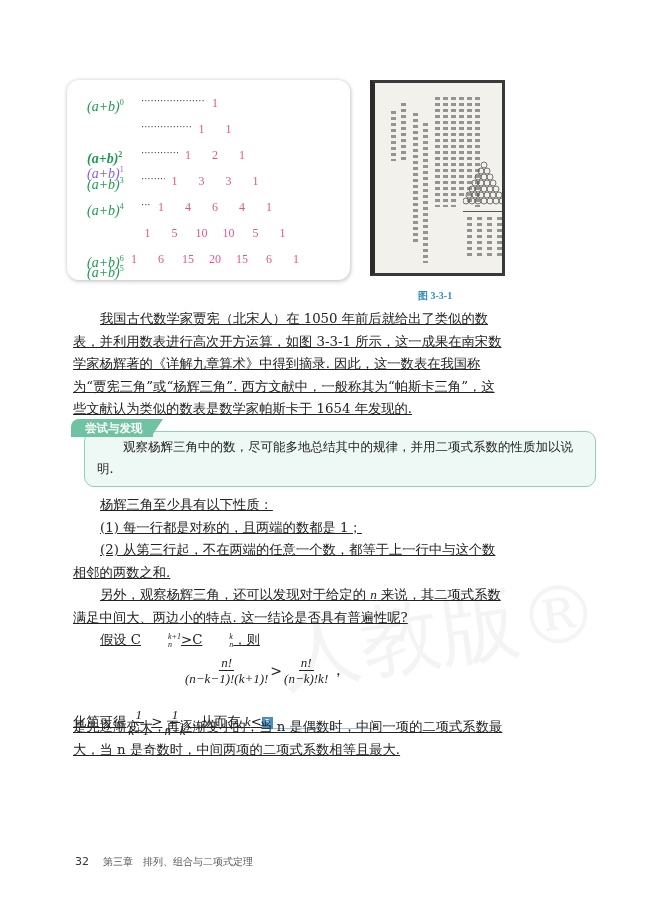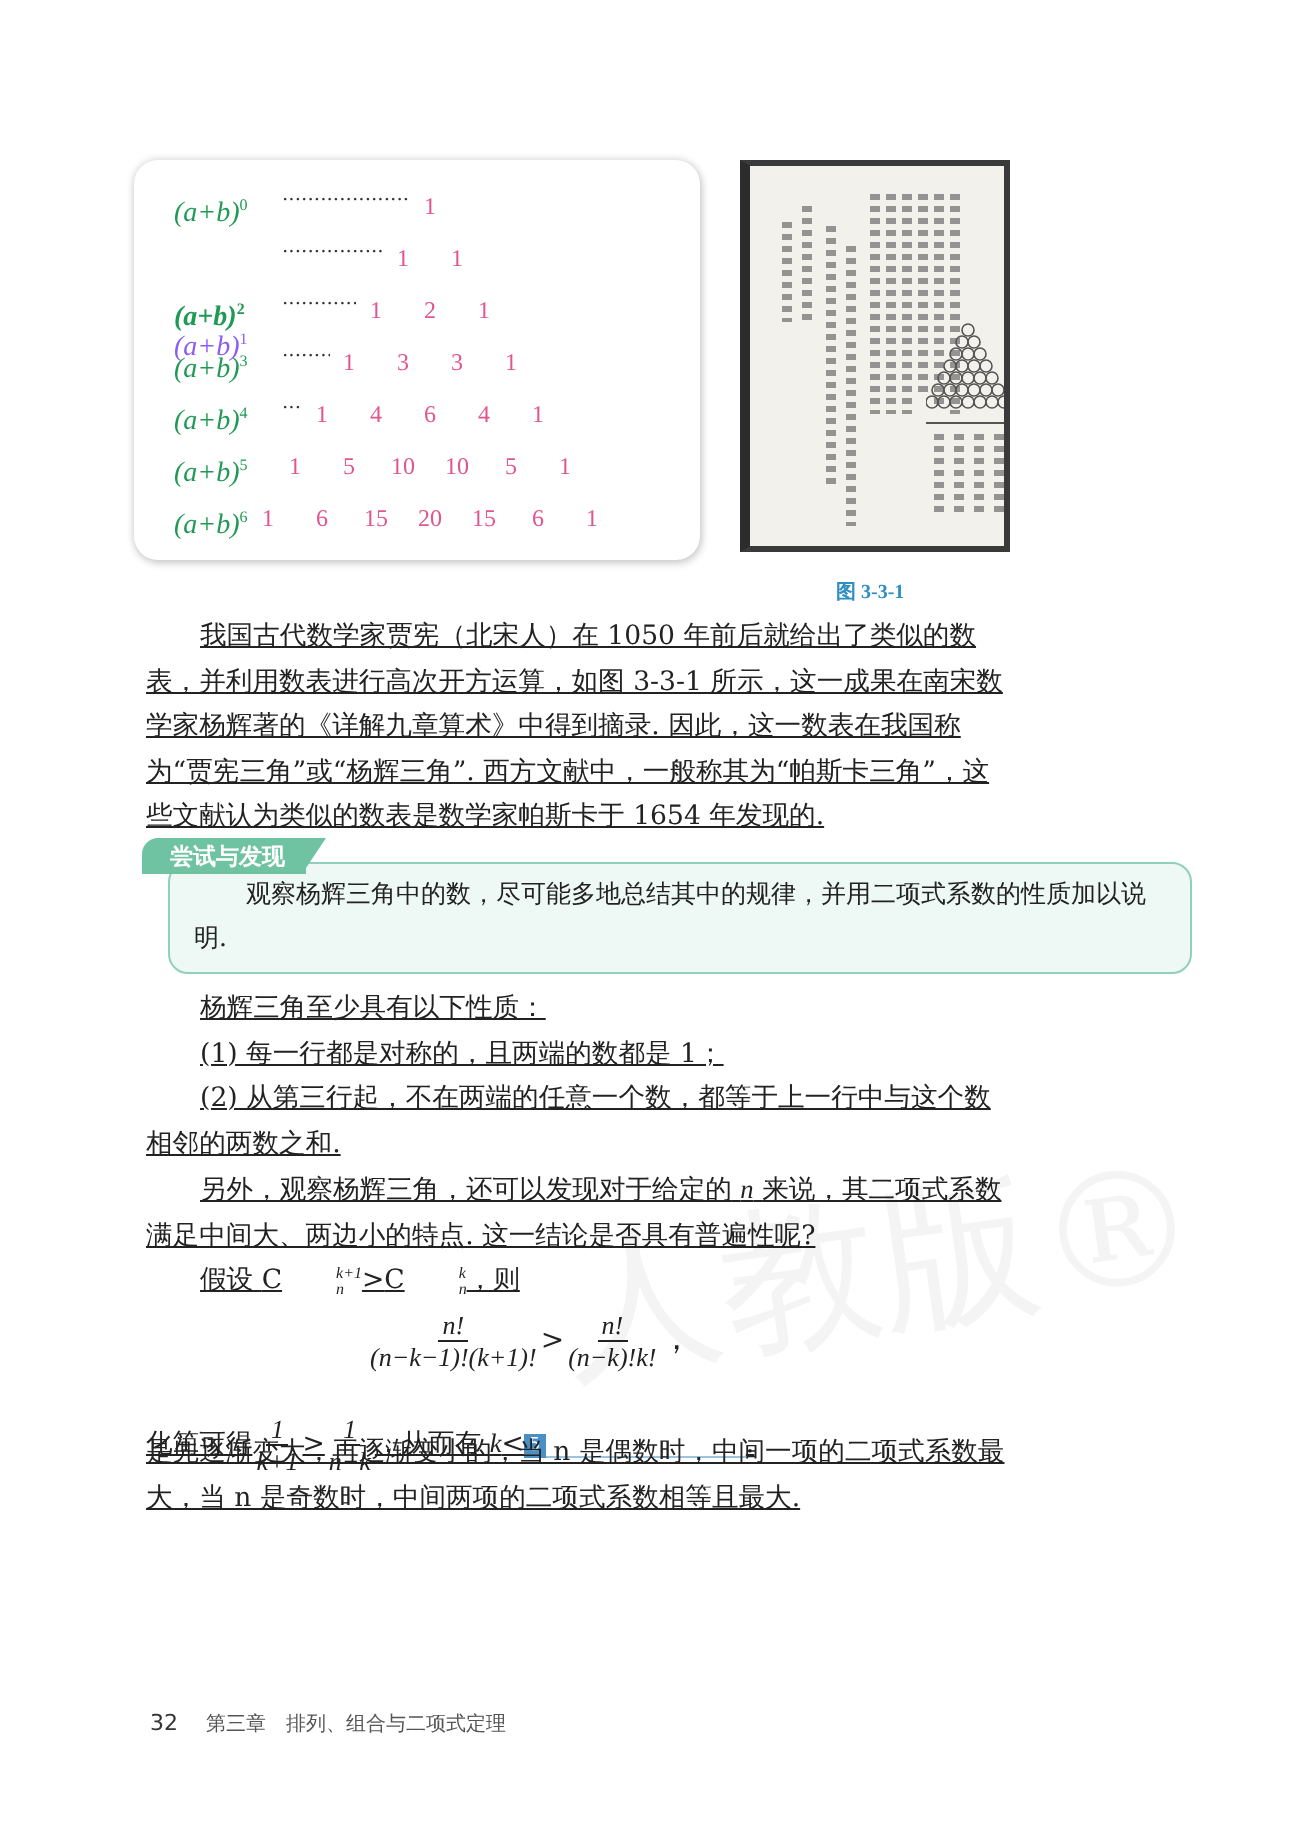--- a/index.html
+++ b/index.html
@@ -87,21 +87,21 @@
     <div class="tri-row" style="top: 114px;">
       <span class="tri-label" style="color: rgb(31, 154, 85);">(a+b)<sup>4</sup></span>
       <span class="tri-dots" style="left: 74px; width: 10px; overflow: hidden;">················································································</span>
       <span class="tri-num" style="color: rgb(226, 86, 143); left: 94px;">1</span>
       <span class="tri-num" style="color: rgb(226, 86, 143); left: 121px;">4</span>
       <span class="tri-num" style="color: rgb(226, 86, 143); left: 148px;">6</span>
       <span class="tri-num" style="color: rgb(226, 86, 143); left: 175px;">4</span>
       <span class="tri-num" style="color: rgb(226, 86, 143); left: 202px;">1</span>
     </div>
     <div class="tri-row" style="top: 140px;">
-      <span class="tri-label" style="color: rgb(31, 154, 85);">(a+b)<sup>5</sup></span>
+      <span class="tri-label" style="color: rgb(31, 154, 85); margin-top: 36px;">(a+b)<sup>5</sup></span>
       <span class="tri-dots" style="left: 74px; width: 0px; overflow: hidden;">················································································</span>
       <span class="tri-num" style="color: rgb(226, 86, 143); left: 80.5px;">1</span>
       <span class="tri-num" style="color: rgb(226, 86, 143); left: 107.5px;">5</span>
       <span class="tri-num" style="color: rgb(226, 86, 143); left: 134.5px;">10</span>
       <span class="tri-num" style="color: rgb(226, 86, 143); left: 161.5px;">10</span>
       <span class="tri-num" style="color: rgb(226, 86, 143); left: 188.5px;">5</span>
       <span class="tri-num" style="color: rgb(226, 86, 143); left: 215.5px;">1</span>
     </div>
     <div class="tri-row" style="top: 166px;">
       <span class="tri-label" style="color: rgb(31, 154, 85);">(a+b)<sup>6</sup></span>

